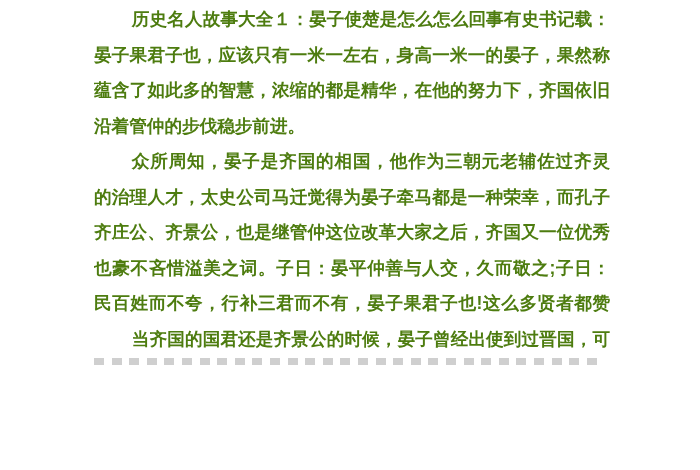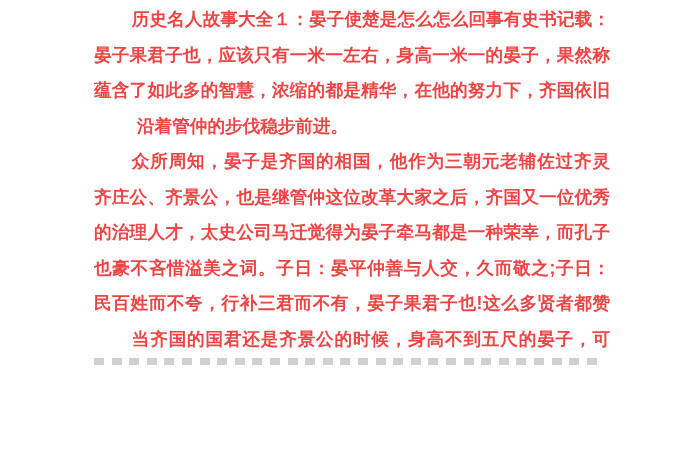--- a/index.html
+++ b/index.html
@@ -15,37 +15,36 @@
   }
   .article {
     position: absolute;
     left: 94px;
     top: 2px;
     width: 516px;
     font-family: "Liberation Sans", "DejaVu Sans", sans-serif;
     font-size: 17.6px;
     font-weight: 600;
     line-height: 35.5px;
-    color: #ef4444;
+    color: #4d7c0f;
     letter-spacing: 0px;
   }
   .para {
     margin: 0;
     padding: 0;
   }
   .line {
     height: 35.5px;
     overflow: hidden;
     text-align: justify;
     text-align-last: justify;
   }
   .line.short {
     text-align: center;
     text-align-last: left;
-    margin-left: 43px;
   }
   .line.indent {
     text-indent: 2.15em;
   }
   
   .clipped-line {
     height: 7px;
     margin-top: 1px;
     width: 505px;
     background: repeating-linear-gradient(90deg,
@@ -62,24 +61,24 @@
 
   <div class="para">
     <div class="line indent">历史名人故事大全１：晏子使楚是怎么怎么回事有史书记载：</div>
     <div class="line">晏子果君子也，应该只有一米一左右，身高一米一的晏子，果然称得</div>
     <div class="line">蕴含了如此多的智慧，浓缩的都是精华，在他的努力下，齐国依旧</div>
     <div class="line short">沿着管仲的步伐稳步前进。</div>
   </div>
 
   <div class="para">
     <div class="line indent">众所周知，晏子是齐国的相国，他作为三朝元老辅佐过齐灵公、</div>
+    <div class="line">的治理人才，太史公司马迁觉得为晏子牵马都是一种荣幸，而孔子</div>
     <div class="line">齐庄公、齐景公，也是继管仲这位改革大家之后，齐国又一位优秀</div>
-    <div class="line">的治理人才，太史公司马迁觉得为晏子牵马都是一种荣幸，而孔子</div>
     <div class="line">也豪不吝惜溢美之词。子日：晏平仲善与人交，久而敬之;子日：救</div>
     <div class="line">民百姓而不夸，行补三君而不有，晏子果君子也!这么多贤者都赞赏</div>
   </div>
 
   <div class="para">
-    <div class="line indent">当齐国的国君还是齐景公的时候，身高不到五尺的晏子，可</div>
+    <div class="line indent">当齐国的国君还是齐景公的时候，晏子曾经出使到过晋国，可</div>
     <div class="clipped-line"></div>
   </div>
 
 </div>
 
 </body></html>

